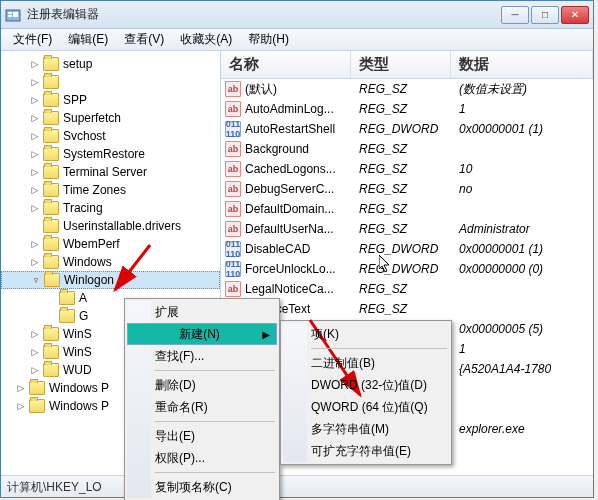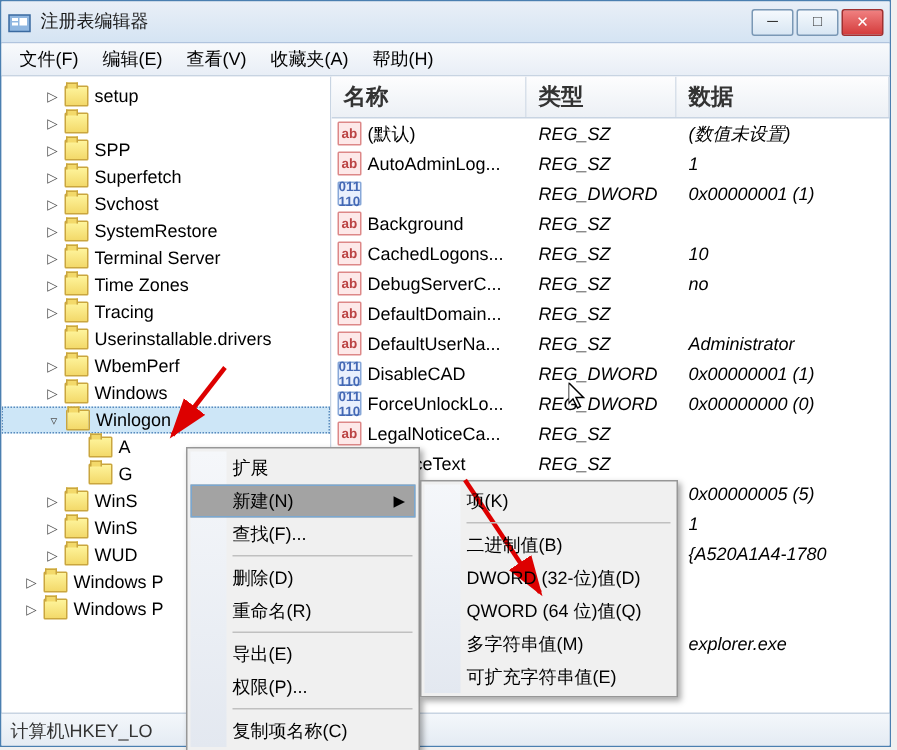--- a/index.html
+++ b/index.html
@@ -26,21 +26,21 @@
 .col-n { width: 130px; } .col-t { width: 100px; } .col-d { flex: 1; }
 .row { display: flex; align-items: center; height: 20px; padding: 0; cursor: pointer; }
 .row .col-n { display: flex; align-items: center; padding-left: 4px; }
 .row .col-t, .row .col-d { padding-left: 8px; font-style: italic; }
 .val-icon { width: 16px; height: 16px; margin-right: 4px; display: inline-flex; align-items: center; justify-content: center; font-size: 9px; font-weight: bold; border: 1px solid; border-radius: 1px; }
 .val-icon.str { background: #fde9e9; border-color: #d88; color: #b44; }
 .val-icon.bin { background: #e9f0fd; border-color: #88a8d8; color: #4468b4; }
 .statusbar { height: 22px; background: linear-gradient(#f4f7fb,#e4ebf3); border-top: 1px solid #c8d4e2; padding: 3px 6px; font-size: 12px; color: #333; }
 .ctx { position: absolute; background: #f0f0f0; border: 1px solid #979797; box-shadow: 2px 2px 4px rgba(0,0,0,.35); padding: 2px; }
 .ctx-item { height: 22px; display: flex; align-items: center; padding: 0 24px 0 28px; position: relative; font-size: 12px; cursor: pointer; white-space: nowrap; }
-.ctx-item.hl { background: #a3a3a3; border: 1px solid #7aa7d0; padding: 0 32px 0 27px; }
+.ctx-item.hl { background: #14b8a6; border: 1px solid #7aa7d0; padding: 0 32px 0 27px; justify-content: center; }
 .ctx-item .arrow { position: absolute; right: 6px; font-size: 10px; }
 .ctx-sep { height: 1px; background: #c0c0c0; margin: 3px 2px 3px 28px; }
 .ctx .stripe { position: absolute; left: 2px; top: 2px; bottom: 2px; width: 24px; background: linear-gradient(#f5f7fa,#e3e8f0); }
 .ctx-item, .ctx-sep { position: relative; z-index: 1; }
 .ann { position: absolute; pointer-events: none; }
 .cursor { position: absolute; width: 14px; height: 20px; }
 </style>
 </head>
 <body>
 
@@ -189,20 +189,21 @@
             <div class="col-n">
               <span class="val-icon str">ab</span>
               <span>AutoAdminLog...</span>
             </div>
             <div class="col-t">REG_SZ</div>
             <div class="col-d">1</div>
           </div>
           <div class="row">
             <div class="col-n">
               <span class="val-icon bin">011<br>110</span>
+              <span>AutoRestartShell</span>
             </div>
             <div class="col-t">REG_DWORD</div>
             <div class="col-d">0x00000001 (1)</div>
           </div>
           <div class="row">
             <div class="col-n">
               <span class="val-icon str">ab</span>
               <span>Background</span>
             </div>
             <div class="col-t">REG_SZ</div>

